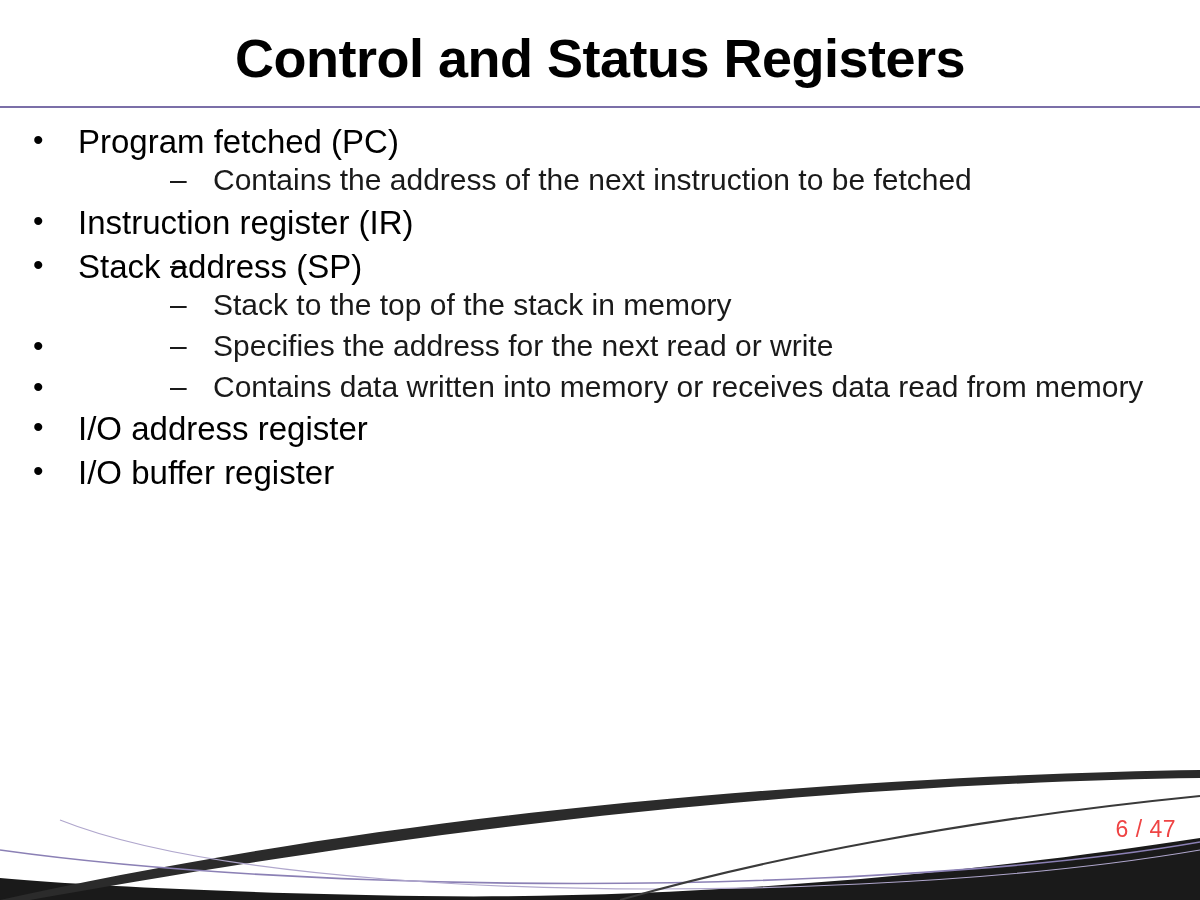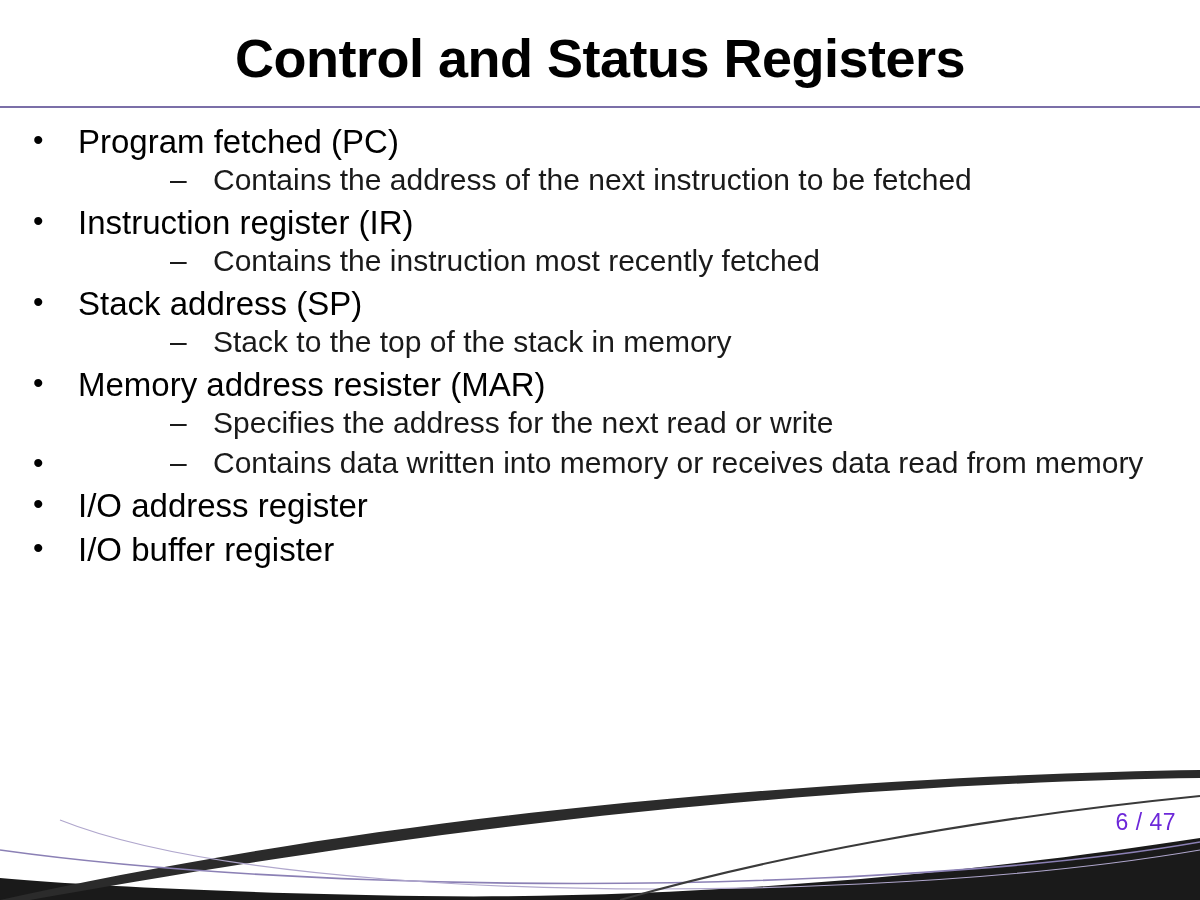--- a/index.html
+++ b/index.html
@@ -84,23 +84,23 @@
     color: #1a1a1a;
   }
   .sub-list {
     list-style: none;
     margin: 0;
     padding: 0;
   }
   .page-number {
     position: absolute;
     right: 24px;
-    bottom: 64px;
+    bottom: 57px;
     font-size: 23px;
-    color: #6d28d9;
+    color: #ef4444;
     letter-spacing: 0.5px;
   }
   .deco {
     position: absolute;
     left: 0;
     bottom: 0;
     width: 1200px;
     height: 200px;
     pointer-events: none;
   }
@@ -126,39 +126,37 @@
           </li>
         </ul>
       </li>
 
       <li class="bullet1">
         <span class="marker">•</span>
         <span>Instruction register (IR)</span>
         <ul class="sub-list">
           <li class="bullet2">
             <span class="marker">–</span>
-            <span>Contains the instruction most recently fetched</span>
           </li>
         </ul>
       </li>
 
       <li class="bullet1">
         <span class="marker">•</span>
         <span>Stack address (SP)</span>
         <ul class="sub-list">
           <li class="bullet2">
             <span class="marker">–</span>
             <span>Stack to the top of the stack in memory</span>
           </li>
         </ul>
       </li>
 
       <li class="bullet1">
         <span class="marker">•</span>
-        <span>Memory address resister (MAR)</span>
         <ul class="sub-list">
           <li class="bullet2">
             <span class="marker">–</span>
             <span>Specifies the address for the next read or write</span>
           </li>
         </ul>
       </li>
 
       <li class="bullet1">
         <span class="marker">•</span>

